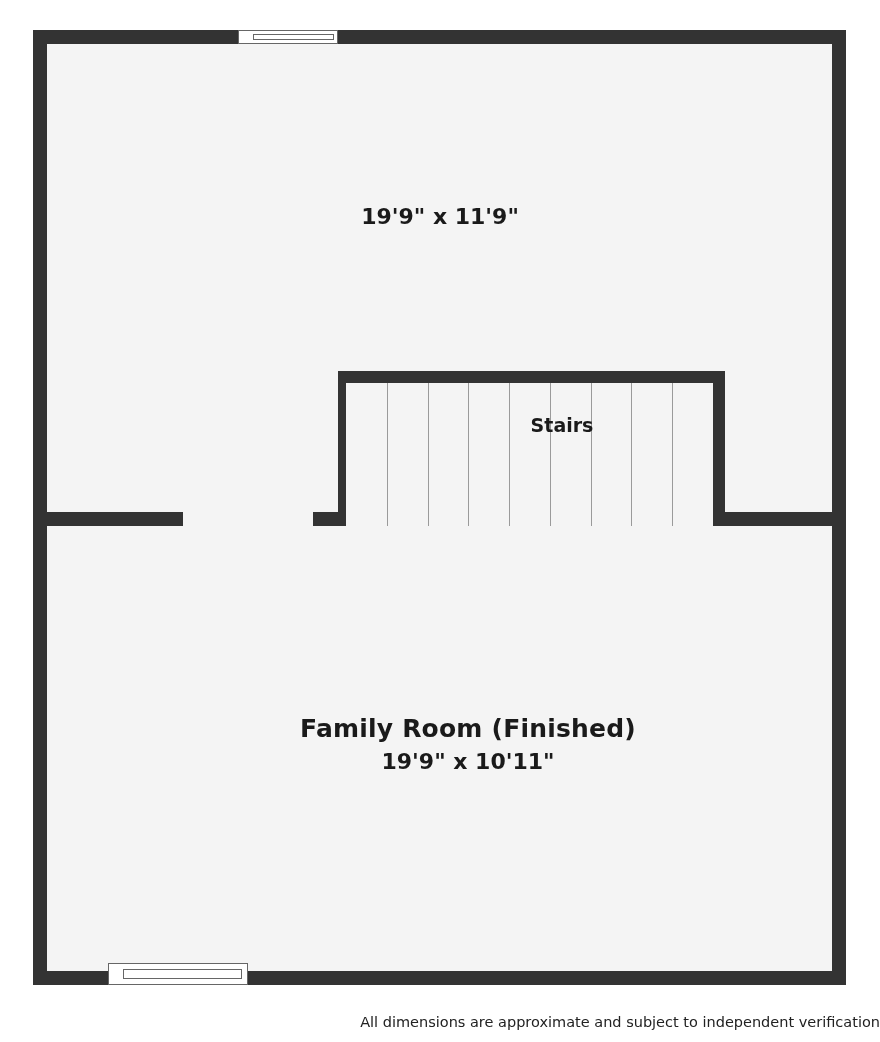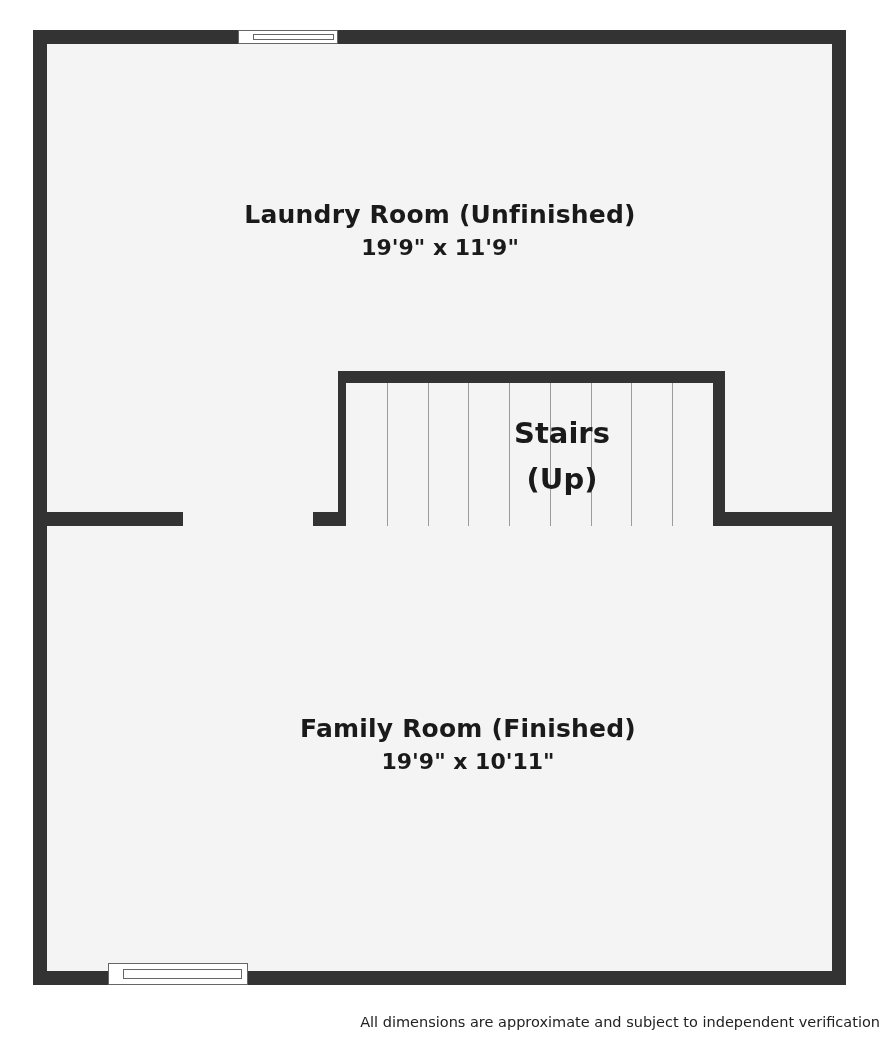--- a/index.html
+++ b/index.html
@@ -203,21 +203,21 @@
   }
 
   .stairs-label {
     position: absolute;
     left: 346px;
     top: 410px;
     width: 432px;
     text-align: center;
     color: #1a1a1a;
     font-weight: bold;
-    font-size: 29px;
+    font-size: 19px;
     line-height: 1.6;
   }
   .stairs-label .line {
     display: block;
   }
 
   
   .footer-note {
     position: absolute;
     left: 0;
@@ -258,25 +258,23 @@
       <div class="tread" style="left: 122px;"></div>
       <div class="tread" style="left: 163px;"></div>
       <div class="tread" style="left: 204px;"></div>
       <div class="tread" style="left: 245px;"></div>
       <div class="tread" style="left: 285px;"></div>
       <div class="tread" style="left: 326px;"></div>
     </div>
 
   <div class="stairs-label">
     <span class="line">Stairs</span>
-    <span class="line">(Up)</span>
   </div>
 
   <div class="room-label" id="label-laundry">
-    <span class="name">Laundry Room (Unfinished)</span>
     <span class="dims">19'9" x 11'9"</span>
   </div>
 
   <div class="room-label" id="label-family">
     <span class="name">Family Room (Finished)</span>
     <span class="dims">19'9" x 10'11"</span>
   </div>
 
   <div class="footer-note">All dimensions are approximate and subject to independent verification</div>
 

